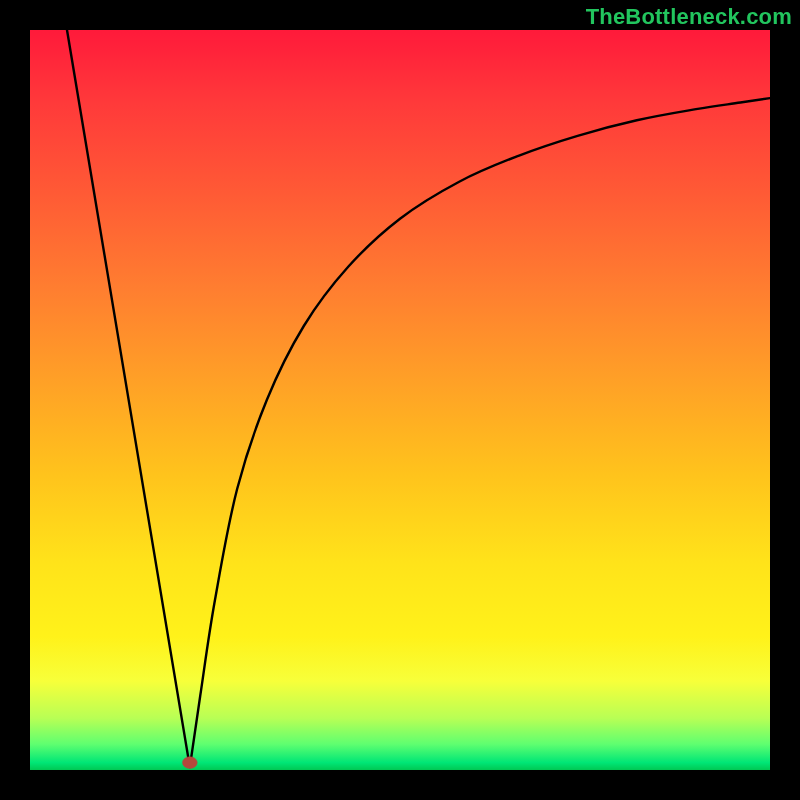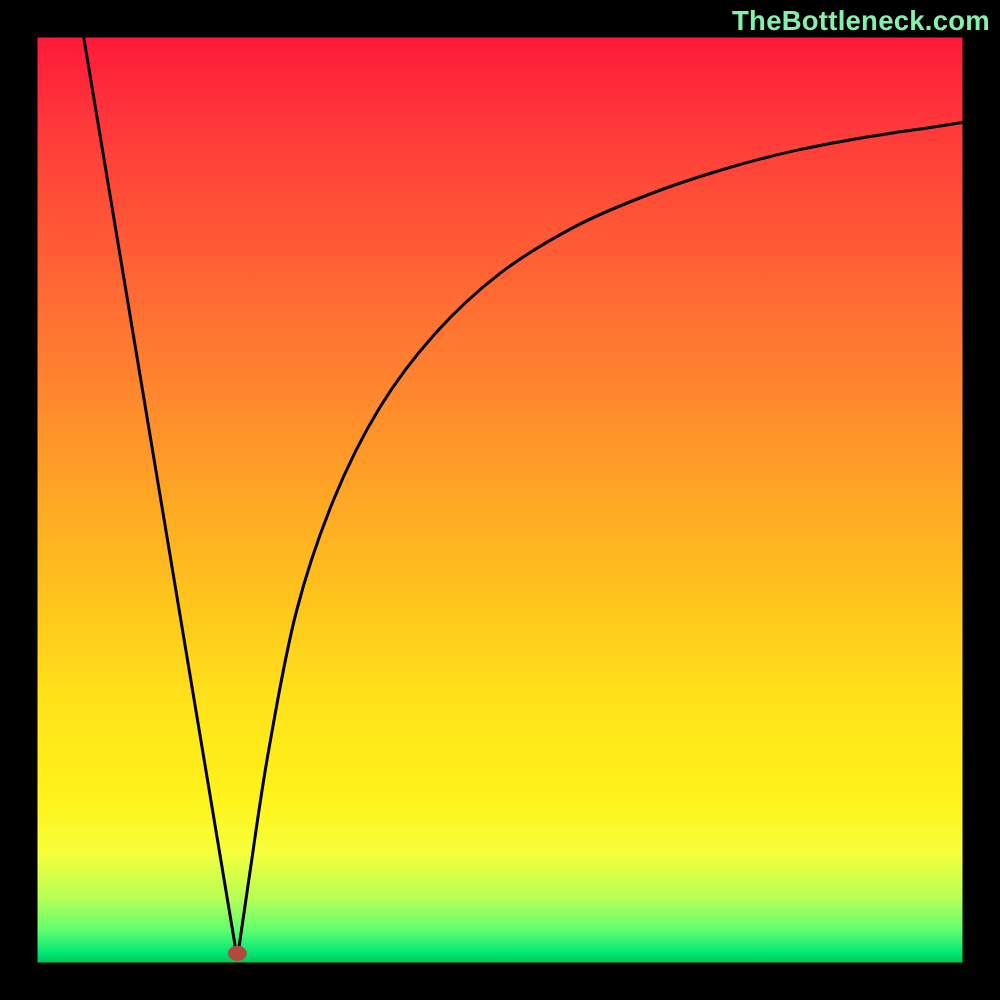--- a/index.html
+++ b/index.html
@@ -45,21 +45,21 @@
     left: 0;
     top: 0;
     width: 740px;
     height: 740px;
     overflow: visible;
   }
   .watermark {
     position: absolute;
     top: 4px;
     right: 8px;
-    color: #86efac;
+    color: #22c55e;
     font-size: 22px;
     font-weight: 600;
     letter-spacing: 0.2px;
     user-select: none;
   }
 </style>
 </head>
 <body>
 
 <div class="frame">

